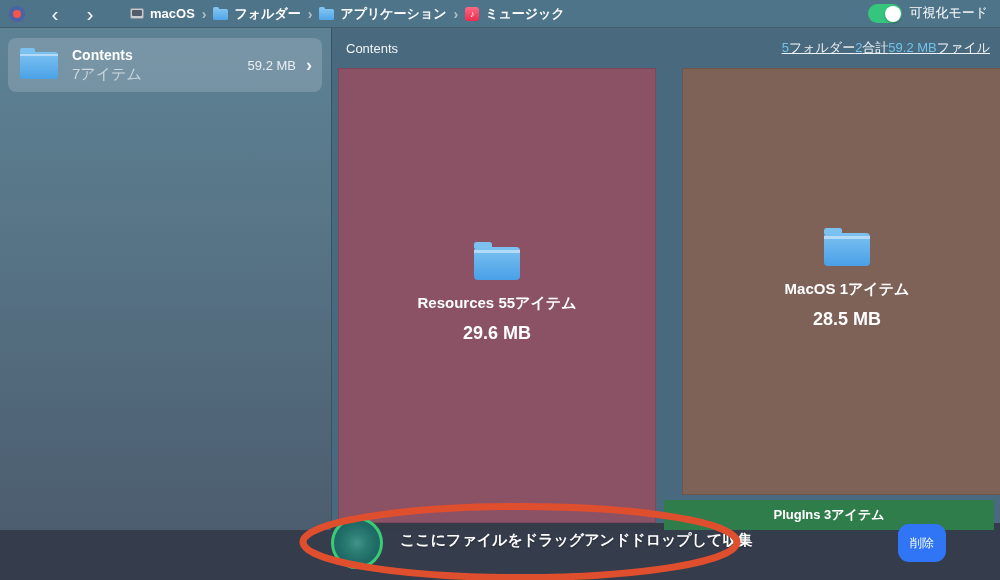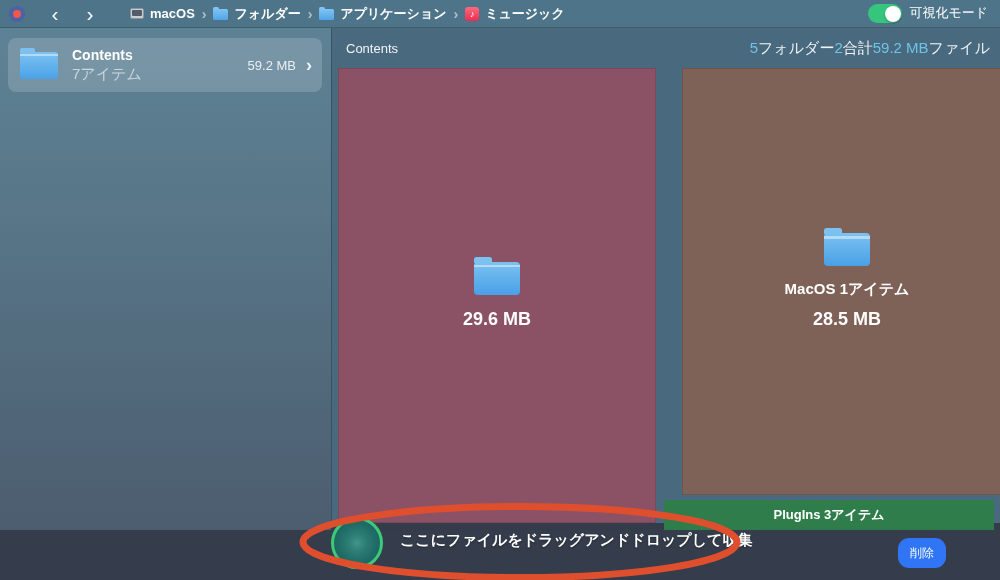--- a/index.html
+++ b/index.html
@@ -107,21 +107,21 @@
   
   .main {
     position:absolute; left:331px; top:28px; width:669px; height:495px;
     background:#49697e; border-left:1px solid rgba(0,0,0,0.22);
   }
   .main-header {
     height:40px; display:flex; align-items:center;
     padding:0 10px 0 14px;
   }
   .main-title { font-size:13px; font-weight:400; color:#f2f6f8; }
-  .main-summary { margin-left:auto; font-size:15px; color:#eef3f6; }
+  .main-summary { margin-left:auto; font-size:13px; color:#eef3f6;text-decoration:underline; }
   .main-summary .hl { font-weight:400; }
   .blocks { position:absolute; left:6px; right:7px; top:40px; bottom:0; }
   .block {
     position:absolute; display:flex; flex-direction:column;
     align-items:center; justify-content:center;
     box-shadow:inset 0 0 0 1px rgba(0,0,0,0.12);
   }
   .block-resources { left:0; top:0; width:318px; height:455px; }
   .block-macos { left:344px; top:0; width:330px; height:427px;text-align:right; }
   .block-plugins {
@@ -157,22 +157,22 @@
     background:radial-gradient(circle at 50% 50%, #44948a 0%, #2c7d74 28%, #1f6b66 60%, #1d5f60 100%);
     border:3px solid #3bcb77;
   }
   .drop-hint {
     position:absolute; left:400px; top:531px;
     font-size:15px; font-weight:700; color:#fff;
     text-shadow:0 1px 2px rgba(0,0,0,0.35);
     text-align:right;
   }
   .delete-btn {
-    position:absolute; left:898px; top:538px;
-    min-width:45px; height:30px; border:none; border-radius:11px;
+    position:absolute; left:898px; top:524px;
+    min-width:45px; height:38px; border:none; border-radius:11px;
     color:#fff; font-size:12px; font-family:"Liberation Sans", sans-serif;
     padding:0 12px; line-height:21px;
   }
 
   
   .annotation-svg {
     position:absolute; left:0; top:0; width:1000px; height:580px;
     pointer-events:none;
   }
 </style>
@@ -230,20 +230,24 @@
   <div class="main-header">
     <span class="main-title">Contents</span>
     <span class="main-summary">
       <span class="hl" style="color: rgb(111, 195, 232);">5</span><span>フォルダー</span><span class="hl" style="color: rgb(111, 195, 232);">2</span><span>合計</span><span class="hl" style="color: rgb(111, 195, 232);">59.2 MB</span><span>ファイル</span>
     </span>
   </div>
 
   <div class="blocks">
     <div class="block block-resources" style="background: rgb(139, 82, 102);">
       <span class="folder-lg"></span>
+      <span class="block-name">
+        <span>Resources</span>
+        <span class="cnt">55アイテム</span>
+      </span>
       <span class="block-size">29.6 MB</span>
     </div>
 
     <div class="block block-macos" style="background: rgb(126, 97, 87);">
       <span class="folder-lg"></span>
       <span class="block-name">
         <span>MacOS</span>
         <span class="cnt">1アイテム</span>
       </span>
       <span class="block-size">28.5 MB</span>

